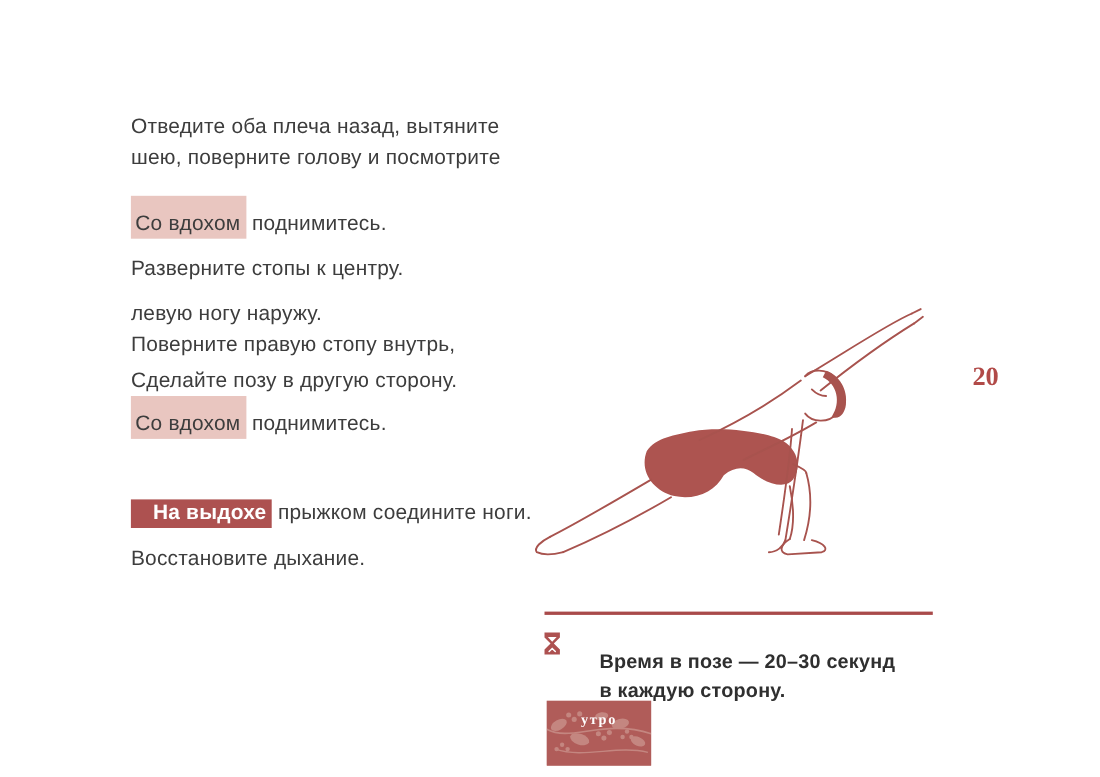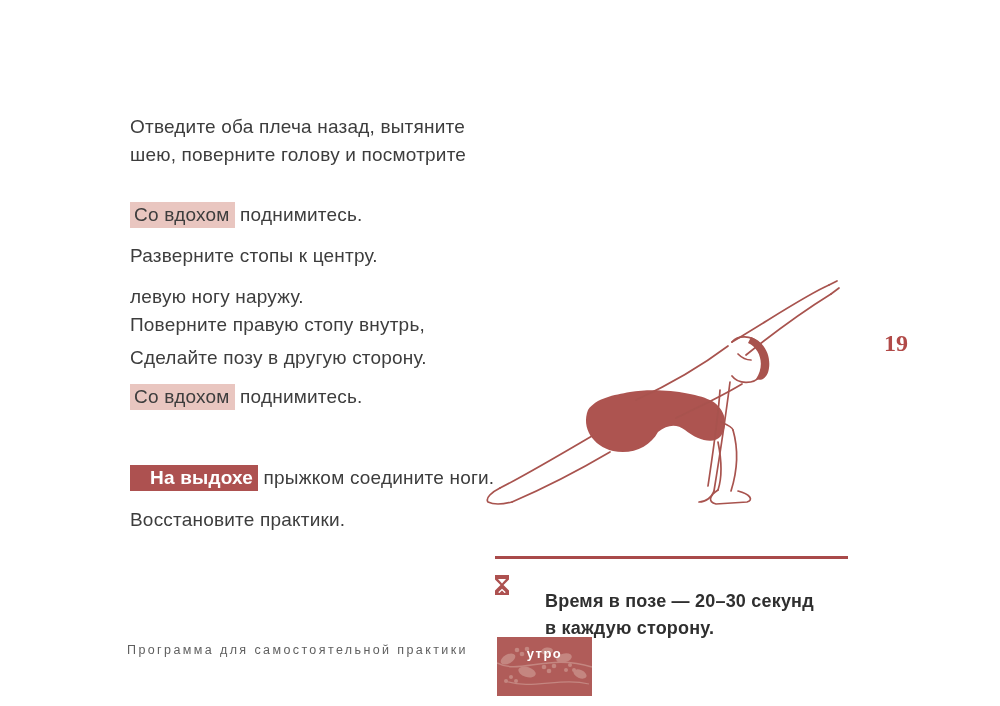--- a/index.html
+++ b/index.html
@@ -5,29 +5,29 @@
   html,body{margin:0;padding:0;}
   body{
     width:1000px;height:706px;position:relative;overflow:hidden;
     background:#ffffff;
     font-family:"Liberation Sans","DejaVu Sans",sans-serif;
   }
   .page{position:absolute;inset:0;}
 
   
   .step{
-    position:absolute;left:118px;width:375px;margin:12px;
+    position:absolute;left:118px;width:375px;margin:1px;
     font-size:19px;line-height:28px;color:#3d3d3d;
     letter-spacing:.2px;
   }
   .ln{display:block;}
   .rest{white-space:pre-wrap;}
   .hl-light{
     background:#e9c6c0;color:#3d3d3d;
-    padding:2px 5px 3px 4px;
+    padding:15px 5px 3px 4px;
   }
   .hl-strong{
     background:#ad5150;color:#ffffff;font-weight:bold;
     padding:2px 5px 3px 20px;
   }
 
   
   .illustration{position:absolute;left:480px;top:278px;width:390px;height:270px;}
 
   
@@ -49,21 +49,21 @@
     letter-spacing:.2px;
   }
 
   
   .footer-text{
     position:absolute;left:127px;top:643px;margin:0;
     font-size:12.5px;color:#5f5f5f;letter-spacing:2.4px;
   }
   .tag-square{
     position:absolute;left:497px;top:637px;width:95px;height:59px;
-    background:#b05c59;overflow:hidden;
+    background:#b05c59;overflow:hidden;font-family:Liberation Serif, serif;
   }
   .tag-square svg{position:absolute;left:0;top:0;}
   .tag-label{
     position:absolute;left:0;top:9px;width:100%;text-align:center;
     font-size:13px;font-weight:bold;color:#ffffff;letter-spacing:1.5px;
   }
 </style>
 </head>
 <body>
 
@@ -83,21 +83,21 @@
     <span class="ln">Поверните правую стопу внутрь,</span>
   </p>
 
   <p class="step" style="top:332px">Сделайте позу в другую сторону.</p>
 
   <p class="step" style="top:371px"><span class="hl-light">Со вдохом</span><span class="rest"> поднимитесь.</span></p>
 
 
   <p class="step" style="top:452px"><span class="hl-strong">На выдохе</span><span class="rest"> прыжком соедините ноги.</span></p>
 
-  <p class="step" style="top:494px">Восстановите практики.</p>
+  <p class="step" style="top:494px">Восстановите дыхание.</p>
 
   <div class="illustration">
     <svg width="390" height="270" viewBox="0 0 390 270" xmlns="http://www.w3.org/2000/svg">
 
       <path d="M150,114 C178,109 218,115 232,123 C245,131 249,146 241,158
                C234,167 217,162 205,152 C197,146 188,146 178,154
                C170,169 152,177 133,173 C113,168 101,150 108,132
                C116,120 134,117 150,114 Z" fill="#ad5450" stroke="none"></path>
       <g stroke="#a8534e" stroke-width="1.7" fill="none" stroke-linecap="round" stroke-linejoin="round">
 
@@ -123,36 +123,35 @@
         <path d="M241,144 C250,148 253,150 253,152"></path>
         <path d="M253,152 C259,173 257,194 251,213"></path>
         <path d="M238,164 C242,184 242,200 238,212"></path>
         <path d="M238,212 C230,217 227,224 236,226 L267,224 C274,222 270,216 258,213"></path>
       </g>
 
       <path d="M271,59 C283,63 291,76 289,90 C288,98 283,104 276,101 C285,88 281,71 268,65 Z" fill="#a8534e"></path>
     </svg>
   </div>
 
-  <p class="page-number">19</p>
+  <p class="page-number">20</p>
 
   <div class="rule"></div>
   <span class="timing-icon">
     <svg width="16" height="22" viewBox="0 0 16 22" xmlns="http://www.w3.org/2000/svg">
       <path d="M1,1 H15 V5.5 L9.5,11 15,16.5 V21 H1 V16.5 L6.5,11 1,5.5 Z" fill="#ad5150"></path>
       <polygon points="4,5 12,5 8,9.5" fill="#ffffff"></polygon>
       <path d="M5.2,18.3 L8,15.6 L10.8,18.3" stroke="#ffffff" stroke-width="1.4" fill="none" stroke-linecap="round"></path>
     </svg>
   </span>
   <p class="timing-text">
     <span class="ln">Время в позе — 20–30 секунд</span>
     <span class="ln">в каждую сторону.</span>
   </p>
 
-  <p class="footer-text">Программа для самостоятельной практики</p>
 
   <div class="tag-square">
     <svg width="95" height="69" viewBox="0 0 95 69" xmlns="http://www.w3.org/2000/svg">
       <rect width="95" height="69" fill="#b05c59"></rect>
       <g fill="#c48680">
         <ellipse cx="11" cy="22" rx="8" ry="4.5" transform="rotate(-30 11 22)"></ellipse>
         <ellipse cx="30" cy="35" rx="9" ry="5" transform="rotate(18 30 35)"></ellipse>
         <ellipse cx="67" cy="21" rx="8" ry="4.5" transform="rotate(-14 67 21)"></ellipse>
         <ellipse cx="83" cy="37" rx="7" ry="4" transform="rotate(24 83 37)"></ellipse>
         <ellipse cx="50" cy="14" rx="6" ry="3.5" transform="rotate(-8 50 14)"></ellipse>

